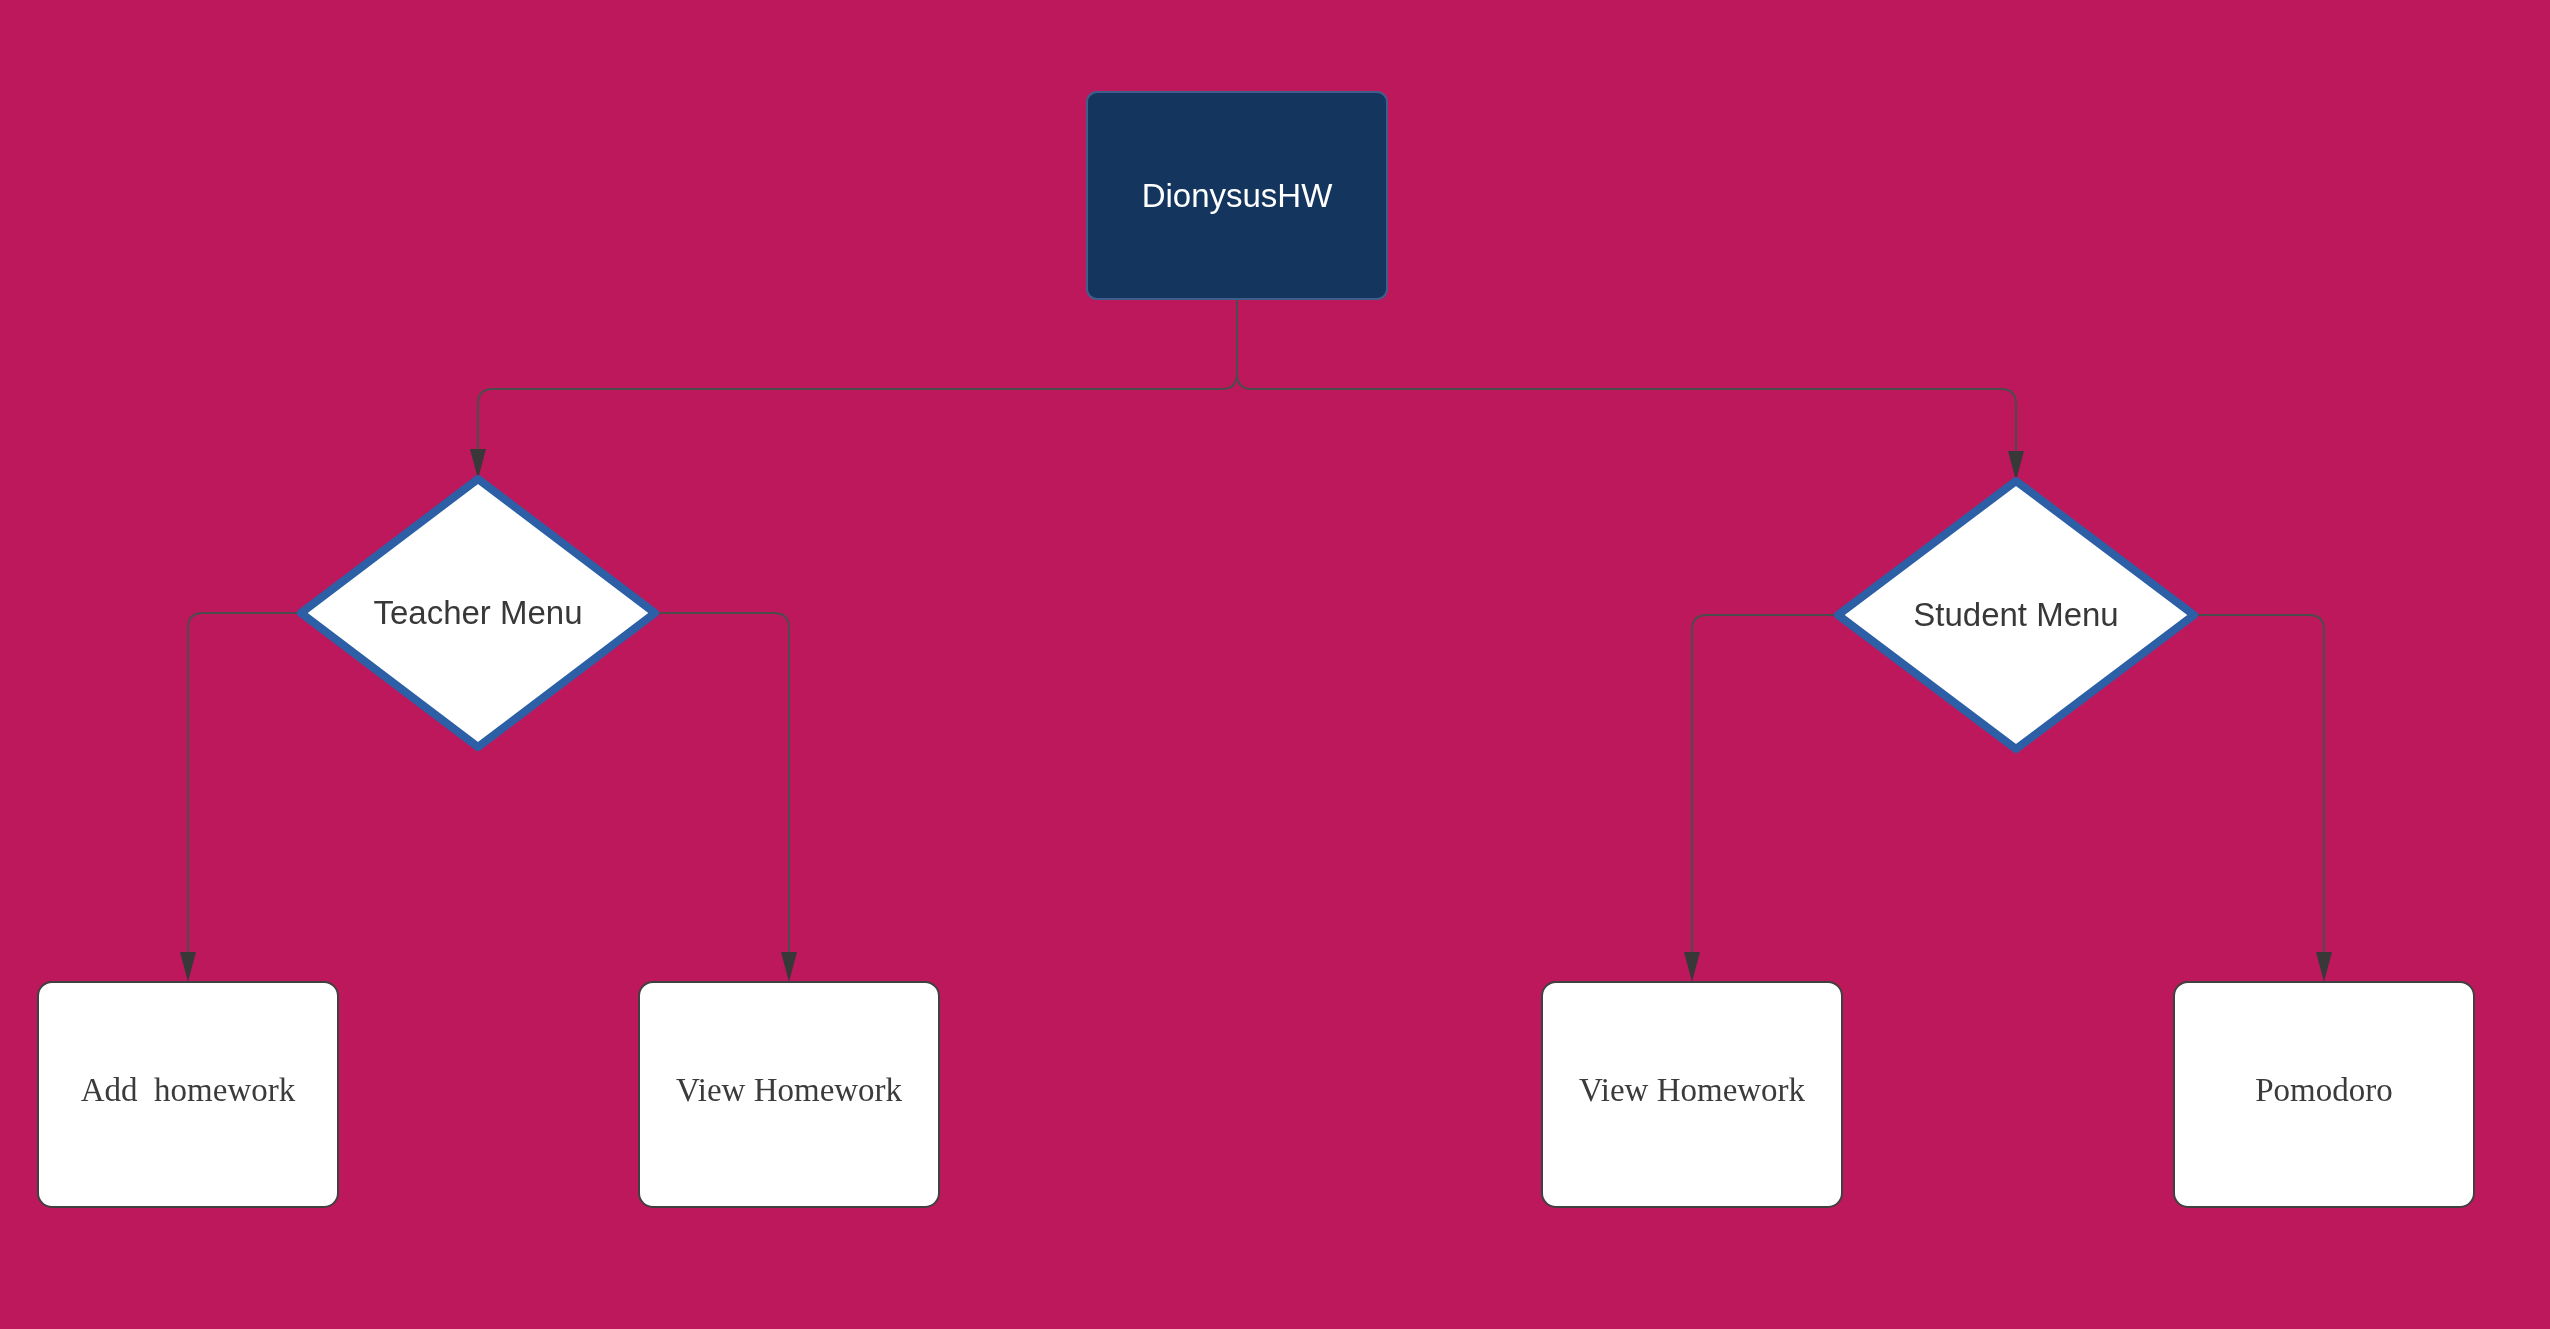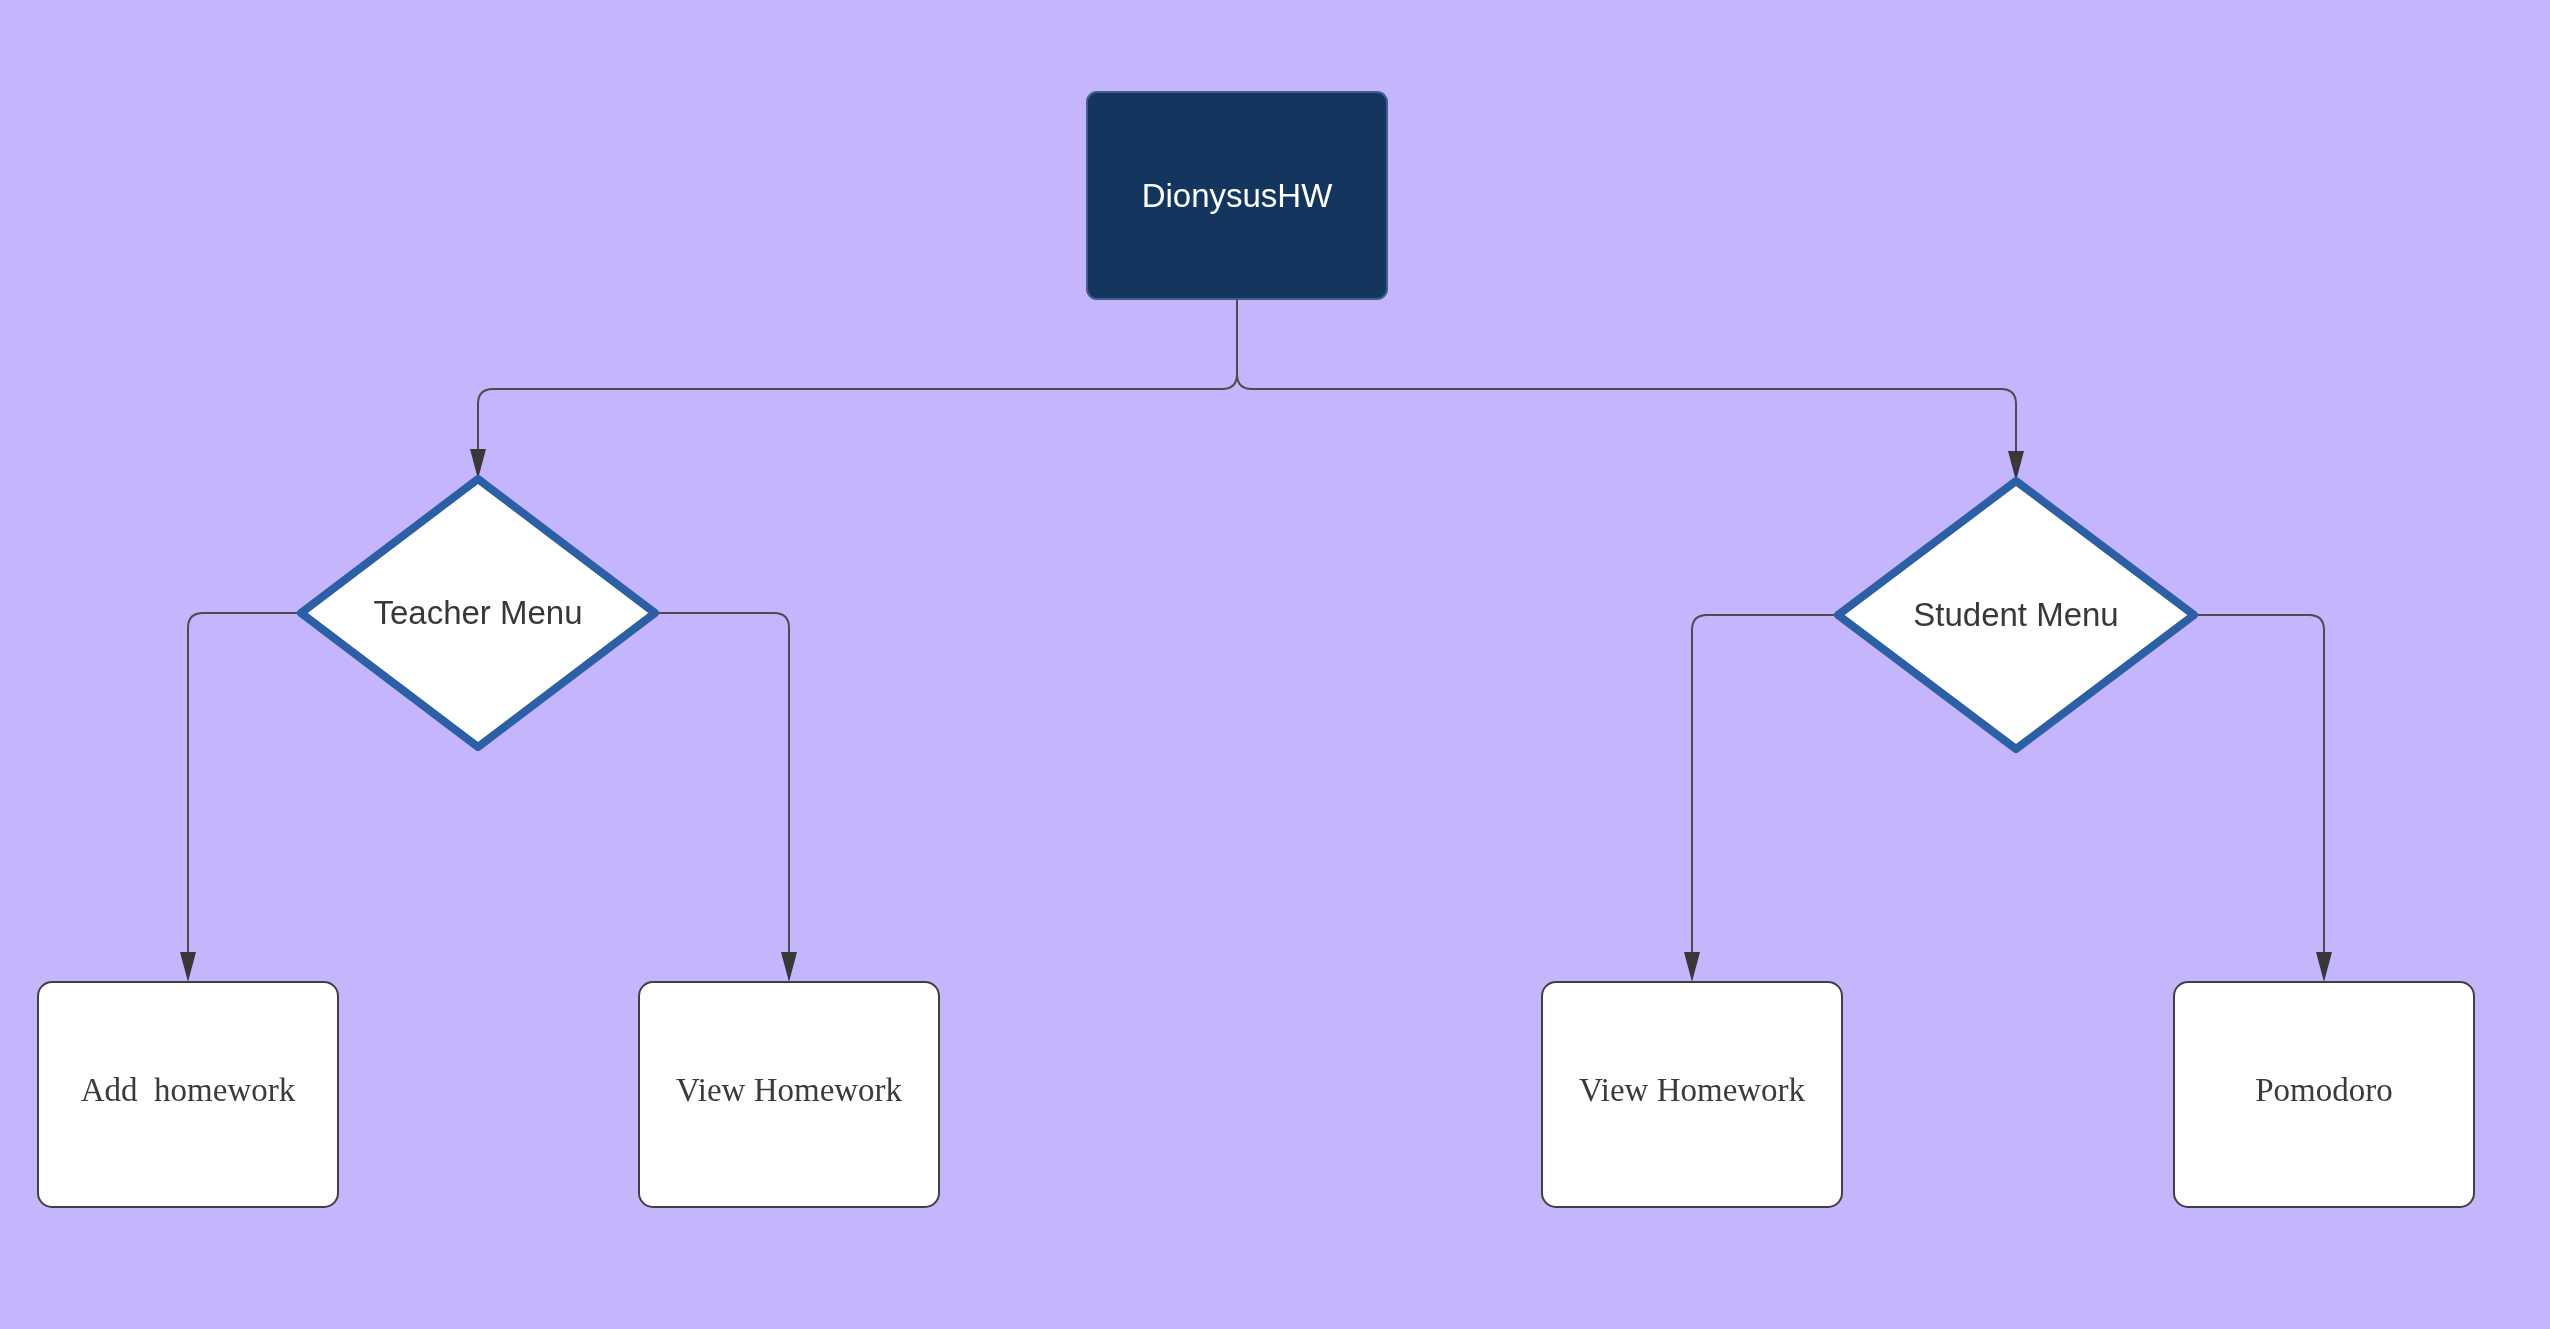--- a/index.html
+++ b/index.html
@@ -4,21 +4,21 @@
 <style>
   html, body {
     margin: 0;
     padding: 0;
     background: #ffffff;
   }
   #stage {
     position: relative;
     width: 2550px;
     height: 1329px;
-    background: #c4b5fd;
+    background: #be185d;
     font-family: "Liberation Sans", sans-serif;
   }
   svg { display: block; }
 
   .edge {
     fill: none;
     stroke: #4C4C4C;
     stroke-width: 2;
   }
   .arrowhead {

